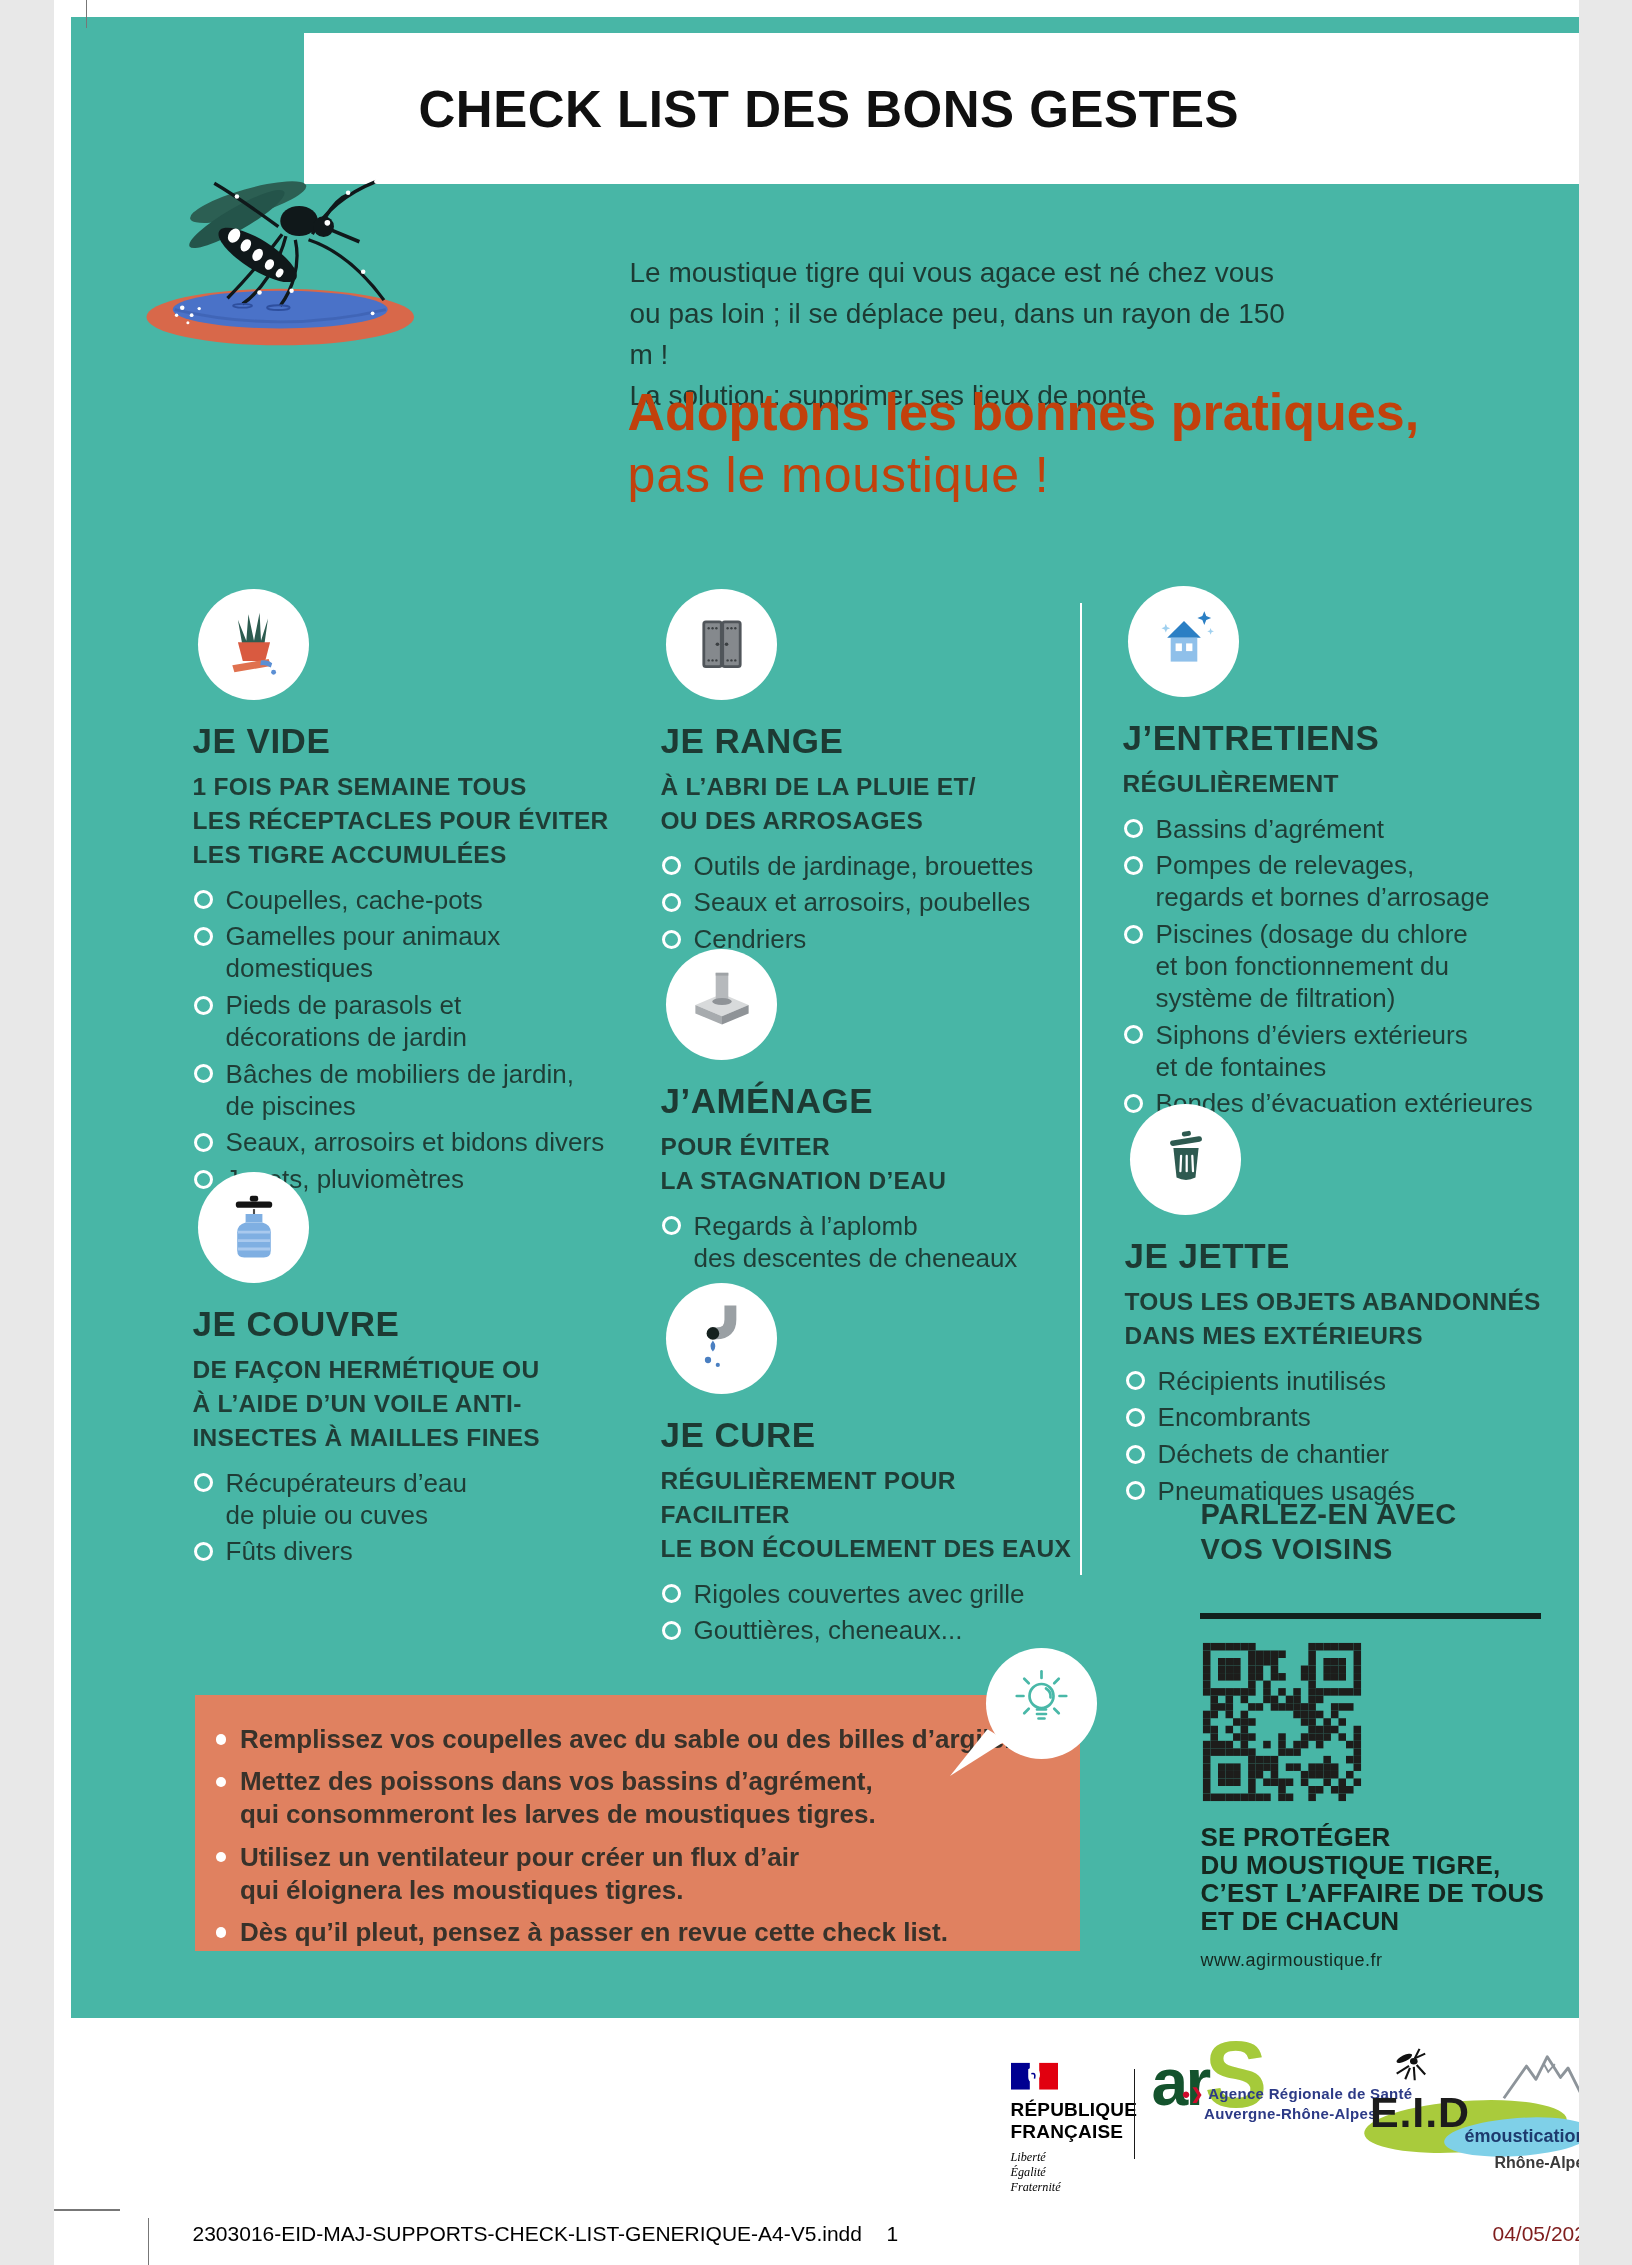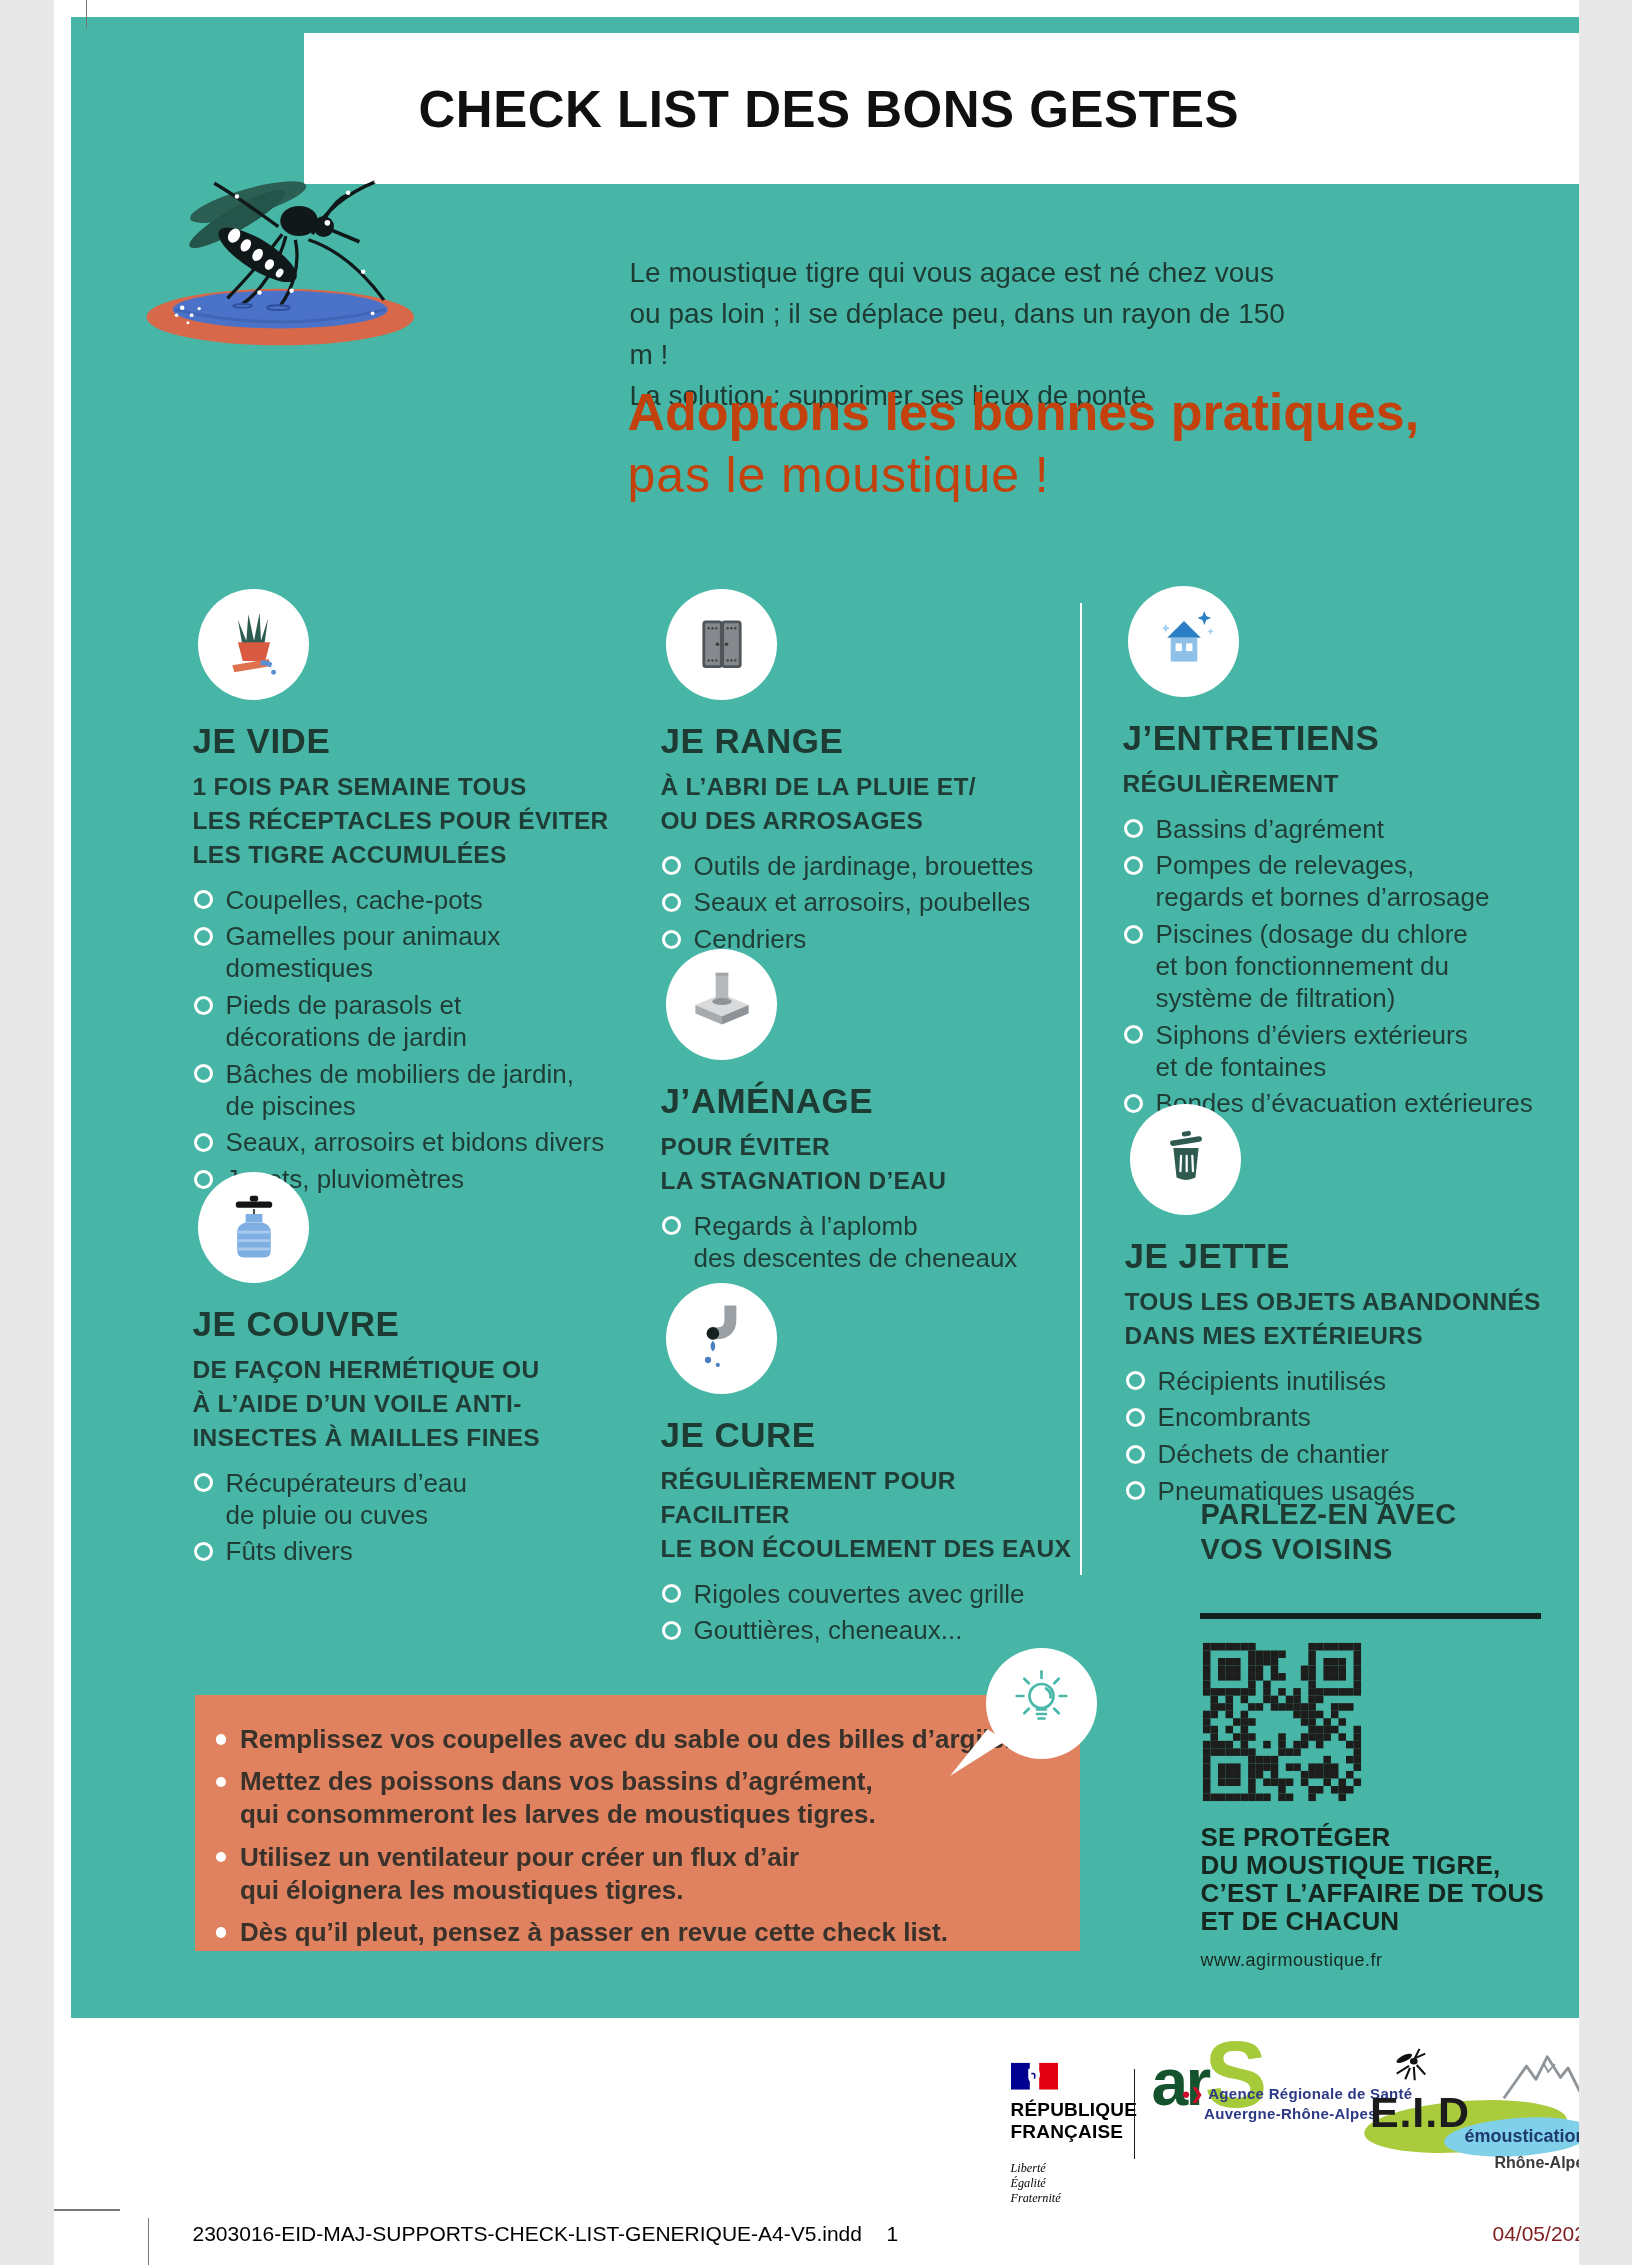--- a/index.html
+++ b/index.html
@@ -33,21 +33,21 @@
   .bubble-tail{position:absolute;left:896px;top:1729px;}
 
   .neighbors{position:absolute;left:1147px;top:1497px;color:#1d3a33;font-size:29px;font-weight:800;line-height:35px;letter-spacing:0.5px;}
   .rule{position:absolute;left:1146px;top:1613px;width:341px;height:5.6px;background:#11211d;}
   .qr{position:absolute;left:1148px;top:1642px;}
   .protect{position:absolute;left:1147px;top:1823px;color:#15271f;font-size:26px;font-weight:800;line-height:28px;letter-spacing:0.2px;}
   .protect .url{margin-top:11.3px;font-size:18px;font-weight:400;letter-spacing:0.5px;}
 
   .rf{position:absolute;left:957px;top:2062px;width:122px;color:#000;}
   .rf .name{font-size:19px;font-weight:800;line-height:21.7px;letter-spacing:0.2px;margin-top:3.8px;}
-  .rf .motto{margin-top:19px;font-family:"Liberation Serif", serif;font-style:italic;font-size:12.2px;line-height:15px;}
+  .rf .motto{margin-top:8px;font-family:"Liberation Serif", serif;font-style:italic;font-size:12.2px;line-height:15px;}
   .logo-div{position:absolute;left:1080px;top:2069px;width:1.9px;height:90px;background:#1a1a1a;}
   .ars{position:absolute;left:1098px;top:2041px;}
   .ars .word{display:flex;align-items:flex-end;line-height:.8;}
   .ars .ar{font-size:66px;font-weight:900;color:#14532d;letter-spacing:-2.8px;}
   .ars .s{font-size:94px;font-weight:700;color:#a5ca3a;margin-left:-3.8px;line-height:.72;}
   .ars .sub{margin-top:-24.5px;color:#2c3a86;font-size:15px;line-height:20px;font-weight:700;margin-left:30px;}
   .ars .sub .marks{color:#cf0b2c;font-weight:900;}
   .eid{position:absolute;left:1307px;top:2045px;width:245px;height:122px;}
   .eid .gell{position:absolute;left:3.8px;top:56px;width:203px;height:51px;background:#a9cb3c;border-radius:50%;transform:rotate(-4deg);}
   .eid .bell{position:absolute;left:83px;top:73px;width:149px;height:38px;background:#7fd0e8;border-radius:50%;transform:rotate(-4deg);}

